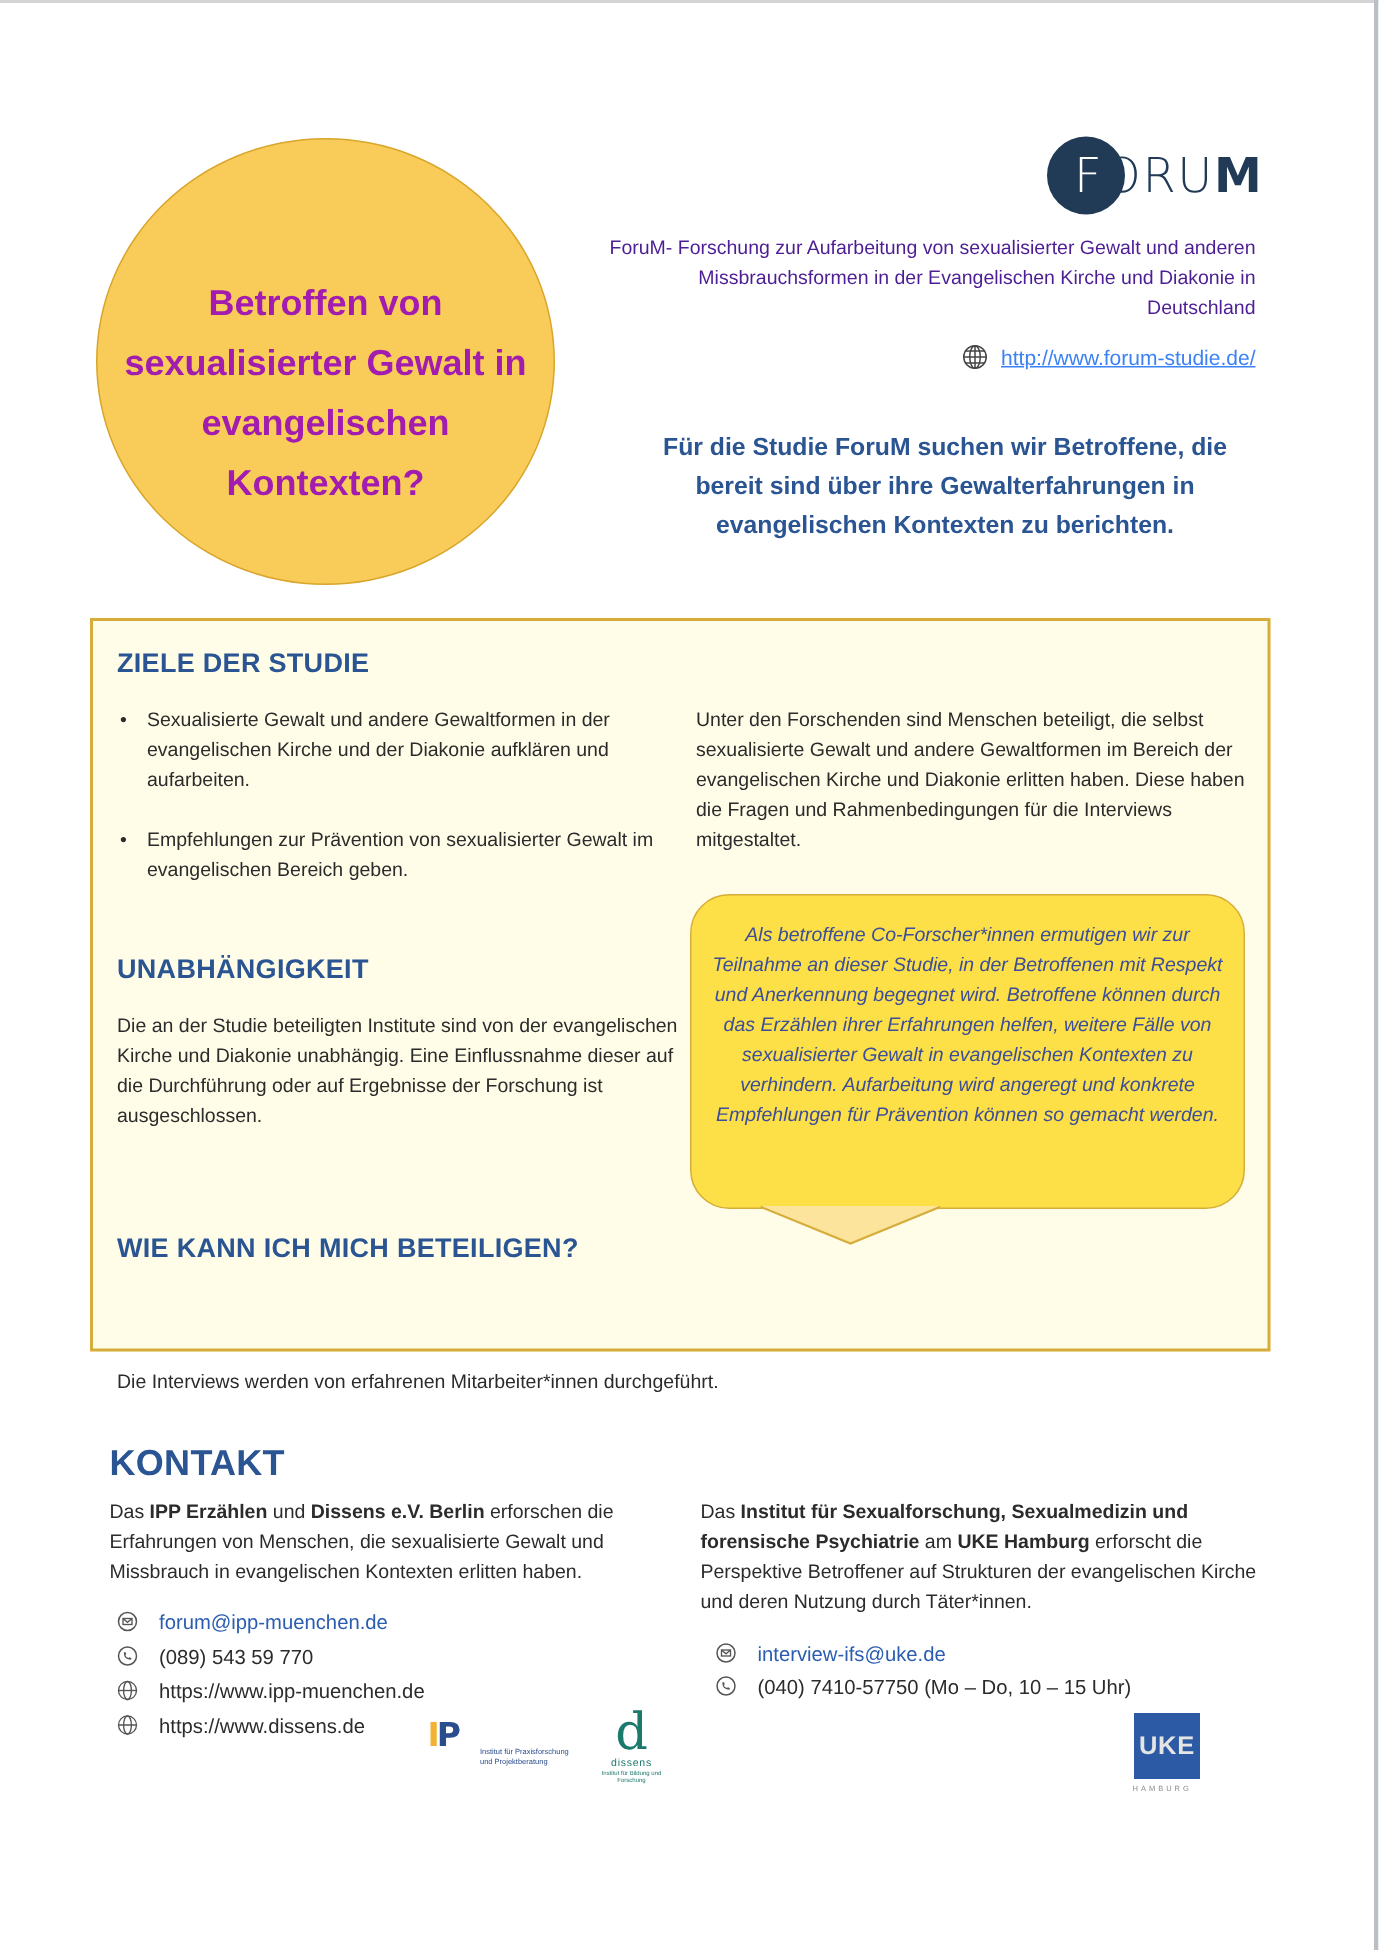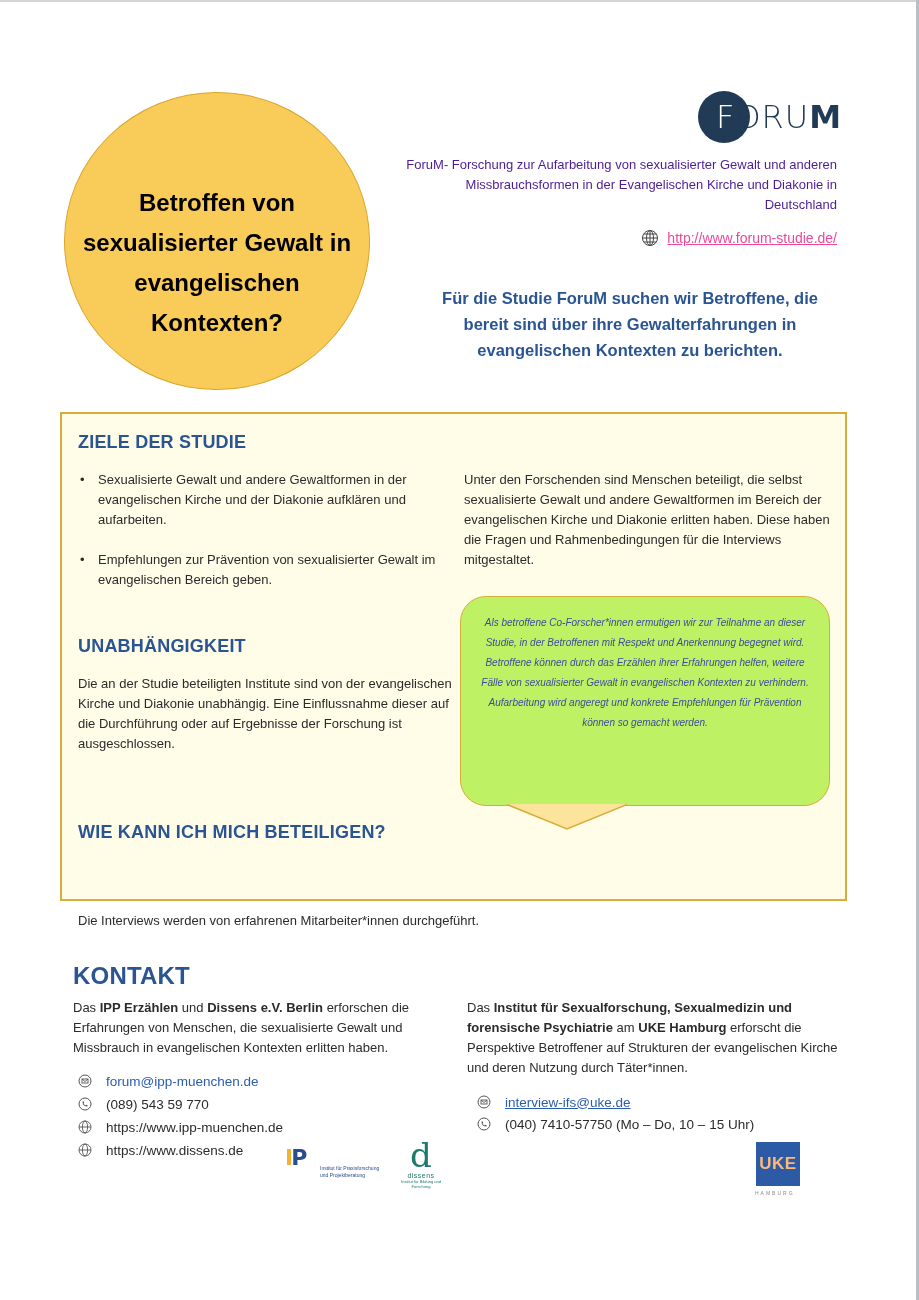--- a/index.html
+++ b/index.html
@@ -12,71 +12,71 @@
     .logo { position: absolute; left: 698px; top: 90px; width: 150px; height: 54px; }
     .logo-circle { position: absolute; left: 0; top: 1px; width: 52px; height: 52px; border-radius: 50%; background: #213a55; }
     .logo-text { position: absolute; left: 18px; top: 8px; font-size: 32px; letter-spacing: 1px; color: #213a55; font-family: "DejaVu Sans", sans-serif; font-weight: 300; white-space: nowrap; }
     .logo-text .lf { color: #ffffff; }
     .logo-text .lo { color: #213a55; -webkit-text-stroke: 0; }
     .logo-text .lm { font-weight: bold; }
 
     .forum-desc { position: absolute; right: 82px; top: 155px; width: 440px; text-align: right; font-size: 13px; line-height: 20px; color: #4c1d95; }
     .forum-link-row { position: absolute; right: 82px; top: 229px; display: flex; align-items: center; gap: 8px; }
     .globe-icon { width: 18px; height: 18px; display: inline-block; }
-    .forum-link { font-size: 14px; color: #ec4899; text-decoration: underline; }
+    .forum-link { font-size: 14px; color: #3b82f6; text-decoration: underline; }
 
     .circle { position: absolute; left: 64px; top: 92px; width: 306px; height: 298px; border-radius: 50%; background: #f9cc5a; border: 1px solid #d9a52a; display: flex; align-items: center; justify-content: center; text-align: center; }
-    .circle-text { font-size: 24px; font-weight: bold; line-height: 40px; color: #000000; width: 280px; margin-top: 44px; }
+    .circle-text { font-size: 24px; font-weight: bold; line-height: 40px; color: #a21caf; width: 280px; margin-top: 44px; }
 
     .call { position: absolute; left: 420px; top: 285px; width: 420px; text-align: center; font-size: 16.5px; font-weight: bold; line-height: 26px; color: #2a5592; }
 
     
     .box { position: absolute; left: 60px; top: 412px; width: 787px; height: 489px; background: #fffce8; border: 2px solid #d6ad3a; }
     h2 { font-size: 18px; font-weight: bold; color: #2a5592; letter-spacing: 0.2px; }
     .p { font-size: 13px; line-height: 20px; color: #2b2b2b; }
     .ziele-h { position: absolute; left: 16px; top: 18px; }
     .ziele-list { position: absolute; left: 16px; top: 56px; width: 370px; list-style: none; }
     .ziele-list li { position: relative; padding-left: 20px; margin-bottom: 20px; }
     .ziele-list li::before { content: "•"; position: absolute; left: 2px; top: 0; }
 
     .forsch-h { position: absolute; left: 402px; top: 18px; }
     .forsch-p { position: absolute; left: 402px; top: 56px; width: 375px; }
 
     .unab-h { position: absolute; left: 16px; top: 222px; }
     .unab-p { position: absolute; left: 16px; top: 260px; width: 375px; }
 
-    .bubble { position: absolute; left: 398px; top: 182px; width: 370px; height: 210px; background: #bef264; border: 1.5px solid #d6ad3a; border-radius: 26px; padding: 16px 14px; text-align: center; font-style: italic; font-size: 10px; line-height: 20px; color: #3c4d9a; }
+    .bubble { position: absolute; left: 398px; top: 182px; width: 370px; height: 210px; background: #fde047; border: 1.5px solid #d6ad3a; border-radius: 26px; padding: 16px 14px; text-align: center; font-style: italic; font-size: 13px; line-height: 20px; color: #3c4d9a; }
     .bubble-tail { position: absolute; left: 445px; top: 390px; width: 120px; height: 26px; }
 
     .wie-h { position: absolute; left: 16px; top: 408px; }
     .wie-p1 { position: absolute; left: 16px; top: 446px; width: 760px; }
     .wie-p2 { position: absolute; left: 16px; top: 497px; width: 760px; }
 
     
     .kontakt-h { position: absolute; left: 73px; top: 962px; font-size: 24px; }
     .k-left { position: absolute; left: 73px; top: 998px; width: 360px; }
     .k-right { position: absolute; left: 467px; top: 998px; width: 380px; }
     .contacts { position: absolute; list-style: none; }
     .contacts li { display: flex; align-items: center; height: 22px; font-size: 13.5px; color: #2b2b2b; }
     .contacts .ic { width: 14px; height: 14px; margin-right: 14px; display: inline-flex; align-items: center; justify-content: center; }
     .contacts a { color: #2a5db0; text-decoration: none; }
-    .contacts a.ul { text-decoration: underline; }
+    .contacts a.ul { }
     .c-left { left: 78px; top: 1070px; }
     .c-left li { margin-bottom: 1px; }
     .c-right { left: 477px; top: 1091px; }
 
     .ipp-logo { position: absolute; left: 285px; top: 1145px; width: 100px; height: 45px; }
     .ipp-mark { position: absolute; left: 0; top: 0; font-size: 22px; font-weight: bold; color: #f2b233; font-family: "DejaVu Sans", sans-serif; letter-spacing: -2px; }
     .ipp-mark .p2 { color: #2a4d8e; }
     .ipp-sub { position: absolute; left: 35px; top: 20px; font-size: 5px; line-height: 7px; color: #2a4d8e; }
     .dissens-logo { position: absolute; left: 398px; top: 1138px; width: 46px; height: 56px; text-align: center; }
     .d-mark { font-family: "DejaVu Serif", serif; font-size: 34px; color: #1b7a6c; line-height: 34px; }
     .d-word { font-size: 7px; color: #1b7a6c; letter-spacing: 0.5px; }
     .d-sub { font-size: 4px; color: #1b7a6c; line-height: 5px; }
-    .uke-logo { position: absolute; left: 756px; top: 1142px; width: 44px; height: 44px; background: #2d5aa5; color: #fdba74; font-size: 17px; font-weight: bold; display: flex; align-items: center; justify-content: center; letter-spacing: 0.5px; }
+    .uke-logo { position: absolute; left: 756px; top: 1142px; width: 44px; height: 44px; background: #2d5aa5; color: #e5e5e5; font-size: 17px; font-weight: bold; display: flex; align-items: center; justify-content: center; letter-spacing: 0.5px; }
     .uke-sub { position: absolute; left: 755px; top: 1190px; font-size: 5px; letter-spacing: 2px; color: #8a8a8a; }
   </style>
 </head>
 <body>
 
 <div class="page-edge-top"></div>
 <div class="page-edge-right"></div>
 
 <div class="logo">
   <div class="logo-circle"></div>

